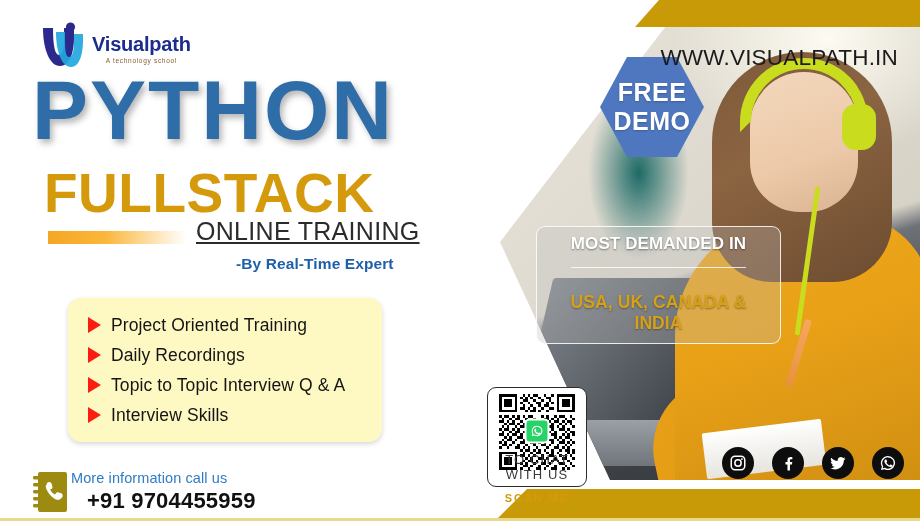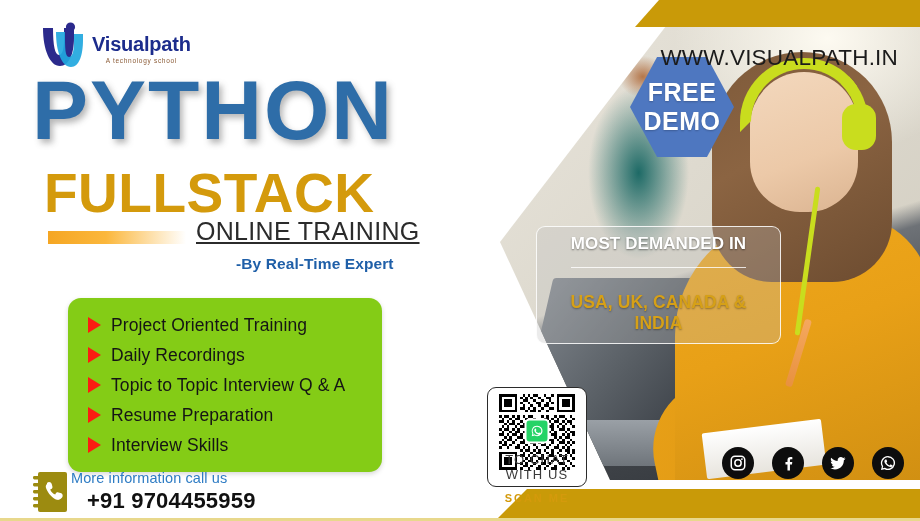--- a/index.html
+++ b/index.html
@@ -182,21 +182,21 @@
     width: 7px;
     height: 70px;
     transform: rotate(17deg);
     border-radius: 3px;
     background: linear-gradient(180deg, #f5a85e 0%, #e8913f 100%);
   }
 
   
   #free-demo-badge {
     position: absolute;
-    left: 630px;
+    left: 600px;
     top: 57px;
     width: 104px;
     height: 100px;
     background: #4E77C0;
     clip-path: polygon(26% 0, 74% 0, 100% 50%, 74% 100%, 26% 100%, 0 50%);
     display: flex;
     flex-direction: column;
     align-items: center;
     justify-content: center;
     gap: 3px;
@@ -334,21 +334,21 @@
   }
 
   
   #features-box {
     position: absolute;
     left: 68px;
     top: 298px;
     width: 314px;
     padding: 12px 0 12px 0;
     box-sizing: border-box;
-    background: #84cc16;
+    background: #fef9c3;
     border-radius: 13px;
     box-shadow: 0 2px 5px rgba(0,0,0,0.16);
   }
   .feature-row {
     display: flex;
     align-items: center;
     gap: 10px;
     padding: 2px 0 2px 20px;
     height: 26px;
   }
@@ -506,24 +506,20 @@
       <span class="feature-marker"></span>
       <span class="feature-label">Project Oriented Training</span>
     </div>
     <div class="feature-row">
       <span class="feature-marker"></span>
       <span class="feature-label">Daily Recordings</span>
     </div>
     <div class="feature-row">
       <span class="feature-marker"></span>
       <span class="feature-label">Topic to Topic Interview  Q &amp; A</span>
-    </div>
-    <div class="feature-row">
-      <span class="feature-marker"></span>
-      <span class="feature-label">Resume  Preparation</span>
     </div>
     <div class="feature-row">
       <span class="feature-marker"></span>
       <span class="feature-label">Interview Skills</span>
     </div>
   </div>
 
   <div id="contact-block">
     <svg id="phone-book-icon" viewBox="0 0 34 40">
       <rect x="5" y="0" width="29" height="40" rx="2" fill="#9C8B10"></rect>

